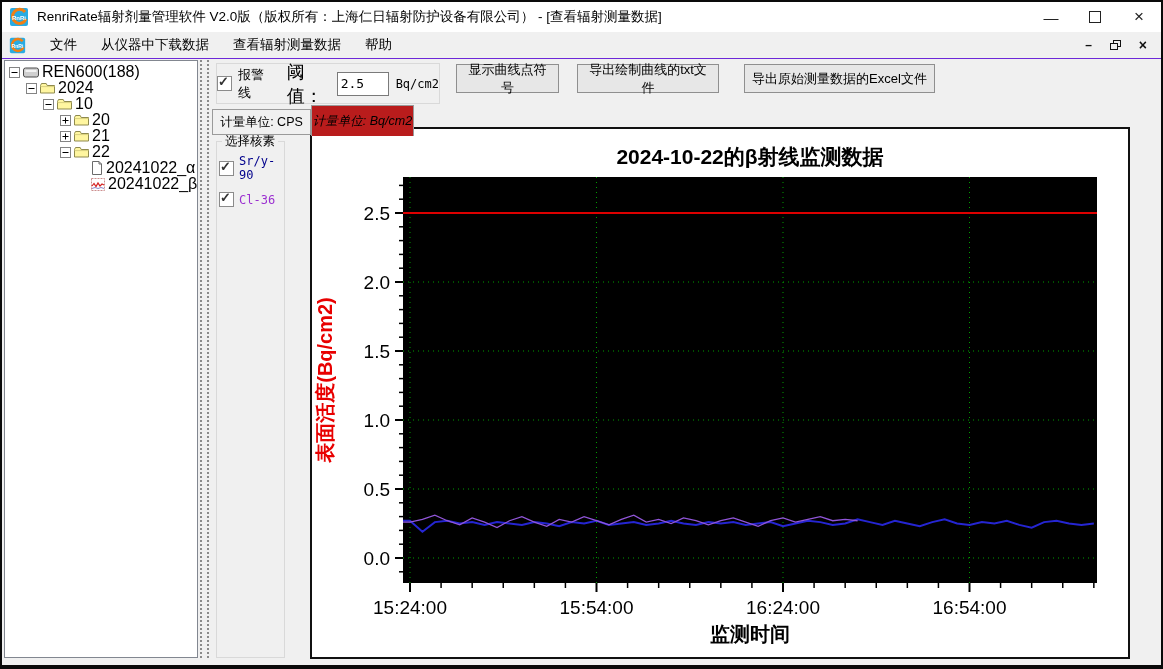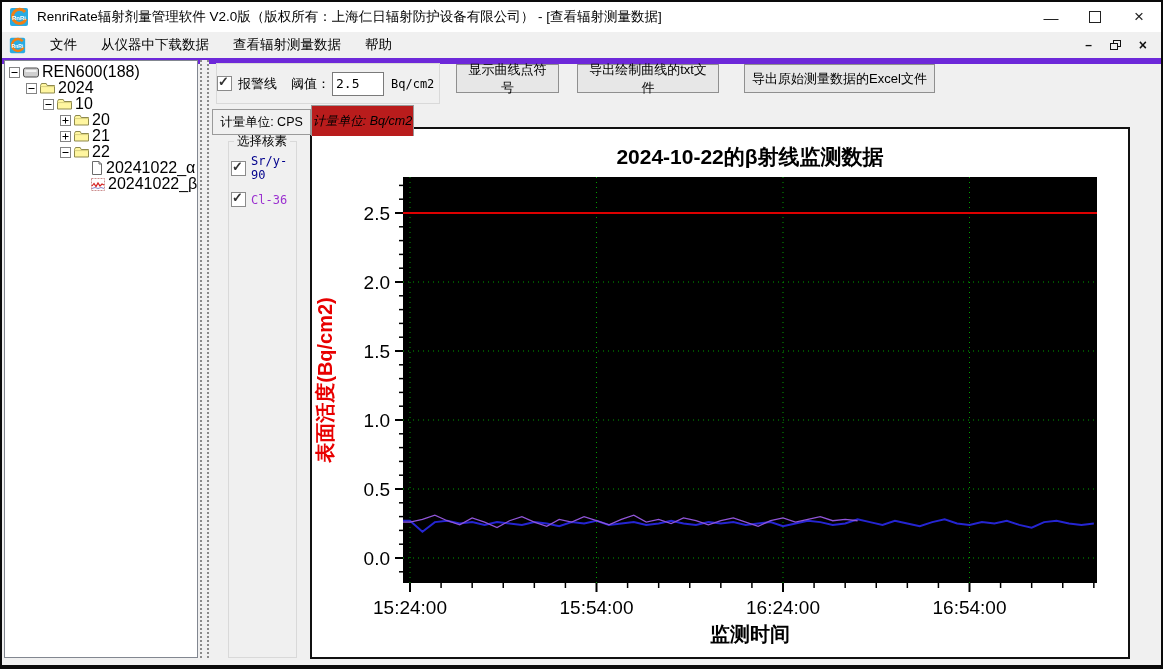--- a/index.html
+++ b/index.html
@@ -9,21 +9,21 @@
   .titlebar{position:absolute;left:2px;top:2px;width:1159px;height:30px;background:#ffffff;
             display:flex;align-items:center;border-bottom:1px solid #e8e8e8;}
   .app-icon{width:20px;height:20px;margin-left:7px;flex:0 0 auto;}
   .title-text{margin-left:8px;font-size:13.5px;color:#000;white-space:nowrap;}
   .win-controls{margin-left:auto;display:flex;align-items:center;height:100%;}
   .win-btn{width:44px;height:100%;display:flex;align-items:center;justify-content:center;
            font-size:15px;color:#222;cursor:default;}
   .max-glyph{width:10px;height:10px;border:1px solid #222;display:inline-block;}
   
   .menubar{position:absolute;left:2px;top:32px;width:1159px;height:26px;background:#f0f0f0;
-           display:flex;align-items:center;border-bottom:6px solid #6d28d9;}
+           display:flex;align-items:center;border-bottom:1px solid #6d28d9;}
   .menu-icon{width:17px;height:17px;margin-left:7px;flex:0 0 auto;}
   .menu-items{display:flex;align-items:center;margin-left:12px;}
   .menu-item{padding:0 12px;font-size:13.5px;color:#000;height:26px;line-height:26px;cursor:default;}
   .child-controls{margin-left:auto;display:flex;align-items:center;gap:18px;padding-right:14px;}
   .child-btn{font-size:12px;font-weight:bold;color:#111;display:flex;align-items:center;}
   .restore-glyph{position:relative;width:11px;height:10px;display:inline-block;}
   .restore-glyph span{position:absolute;border:1px solid #111;background:#f0f0f0;width:6px;height:5px;}
   .restore-glyph .back{left:3px;top:0;}
   .restore-glyph .front{left:0;top:3px;}
   
@@ -38,37 +38,37 @@
   .splitter{position:absolute;left:200px;top:60px;width:9px;height:598px;background:#f0f0f0;}
   .splitter:before,.splitter:after{content:"";position:absolute;top:0;bottom:0;width:2px;
       background:repeating-linear-gradient(180deg,#8a8a8a 0 2px,#f0f0f0 2px 4px);}
   .splitter:before{left:0;} .splitter:after{right:0;}
   
   .alarm-group{position:absolute;left:216px;top:63px;width:224px;height:41px;border:1px solid #d9d9d9;
                box-sizing:border-box;display:flex;align-items:center;}
   .cb{width:13px;height:13px;background:#fff;border:1px solid #8b8b8b;position:relative;flex:0 0 auto;cursor:default;}
   .cb.checked::after{content:"✓";position:absolute;left:0px;top:-3px;font-size:13px;color:#333;font-weight:bold;}
   .alarm-label{font-size:13px;margin-left:6px;color:#000;}
-  .threshold-label{font-size:13px;margin-left:14px;color:#000;}
+  .threshold-label{font-size:18px;margin-left:14px;color:#000;}
   .threshold-input{width:44px;height:22px;margin-left:2px;border:1px solid #7a7a7a;background:#fff;
                    font-family:"DejaVu Sans Mono",monospace;font-size:13px;padding:0 3px;box-sizing:content-box;}
   .unit-label{font-size:12px;margin-left:7px;font-family:"DejaVu Sans Mono",monospace;color:#000;}
   
   .tool-btn{position:absolute;top:64px;height:29px;background:#e7e7e7;border:1px solid #8f8f8f;
             font-size:13px;color:#000;display:flex;align-items:center;justify-content:center;
             font-family:"Liberation Sans",sans-serif;cursor:default;}
   
   .tab{position:absolute;box-sizing:border-box;display:flex;align-items:center;justify-content:center;
        font-size:12.5px;color:#000;cursor:default;}
   .tab.inactive{left:212px;top:109px;width:99px;height:26px;background:#f0f0f0;border:1px solid #9a9a9a;z-index:5;}
   .tab.active{left:311px;top:105px;width:103px;height:31px;background:#b91c1c;border:1px solid #9a9a9a;
               border-bottom:none;z-index:7;font-style:italic;}
   
   .nuclide-group{position:absolute;left:216px;top:141px;width:69px;height:517px;border:1px solid #d9d9d9;
-                 box-sizing:border-box;margin-left:12px;}
+                 box-sizing:border-box;}
   .nuclide-legend{position:absolute;top:-9px;left:5px;background:#f0f0f0;padding:0 3px;font-size:12.5px;color:#000;}
   .nuclide-list{position:absolute;left:2px;top:12px;display:flex;flex-direction:column;gap:10px;}
   .nuclide-row{display:flex;align-items:center;gap:5px;}
   .nuclide-row .lbl{font-size:12px;font-family:"DejaVu Sans Mono",monospace;}
   
   .chart-panel{position:absolute;left:310px;top:127px;width:820px;height:532px;background:#fff;
                border:2px solid #111;box-sizing:border-box;z-index:3;}
   .chart-panel svg{display:block;}
 </style>
 </head>

